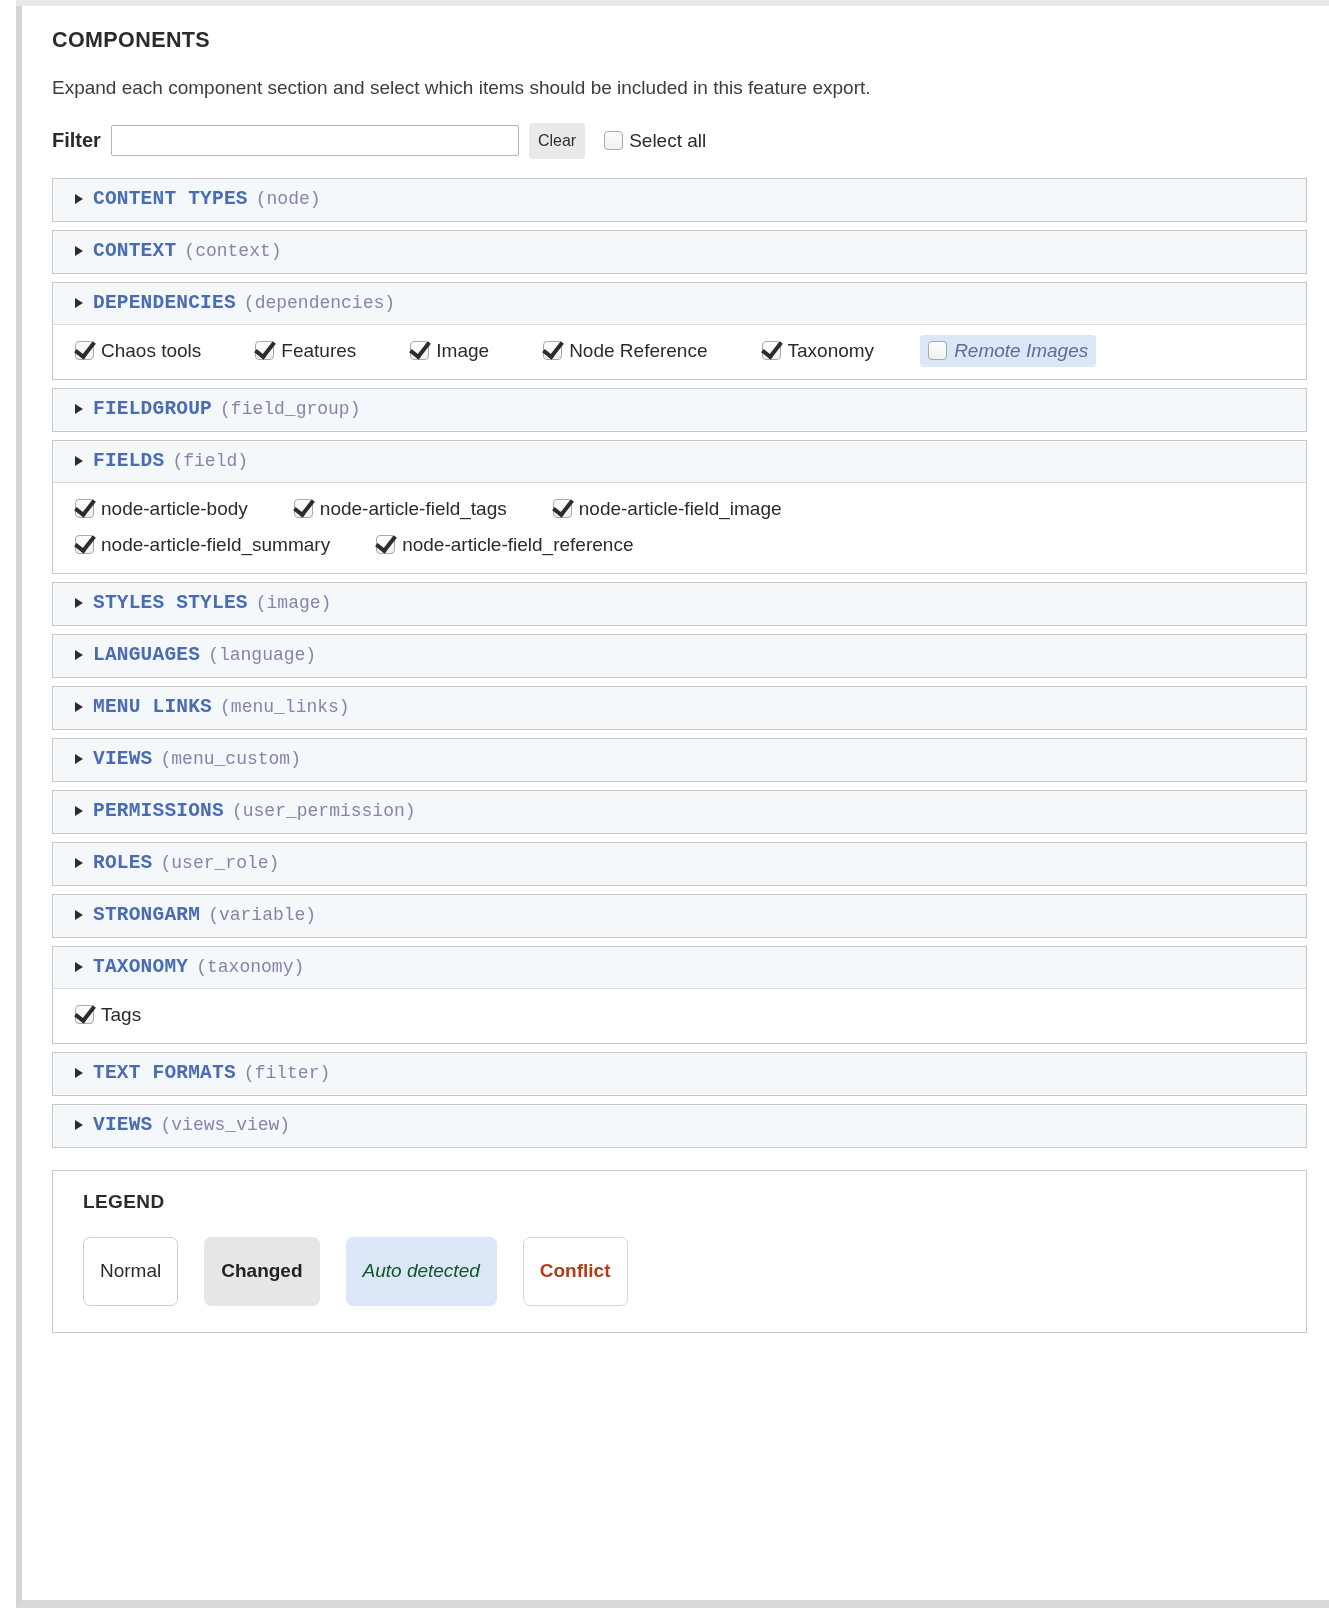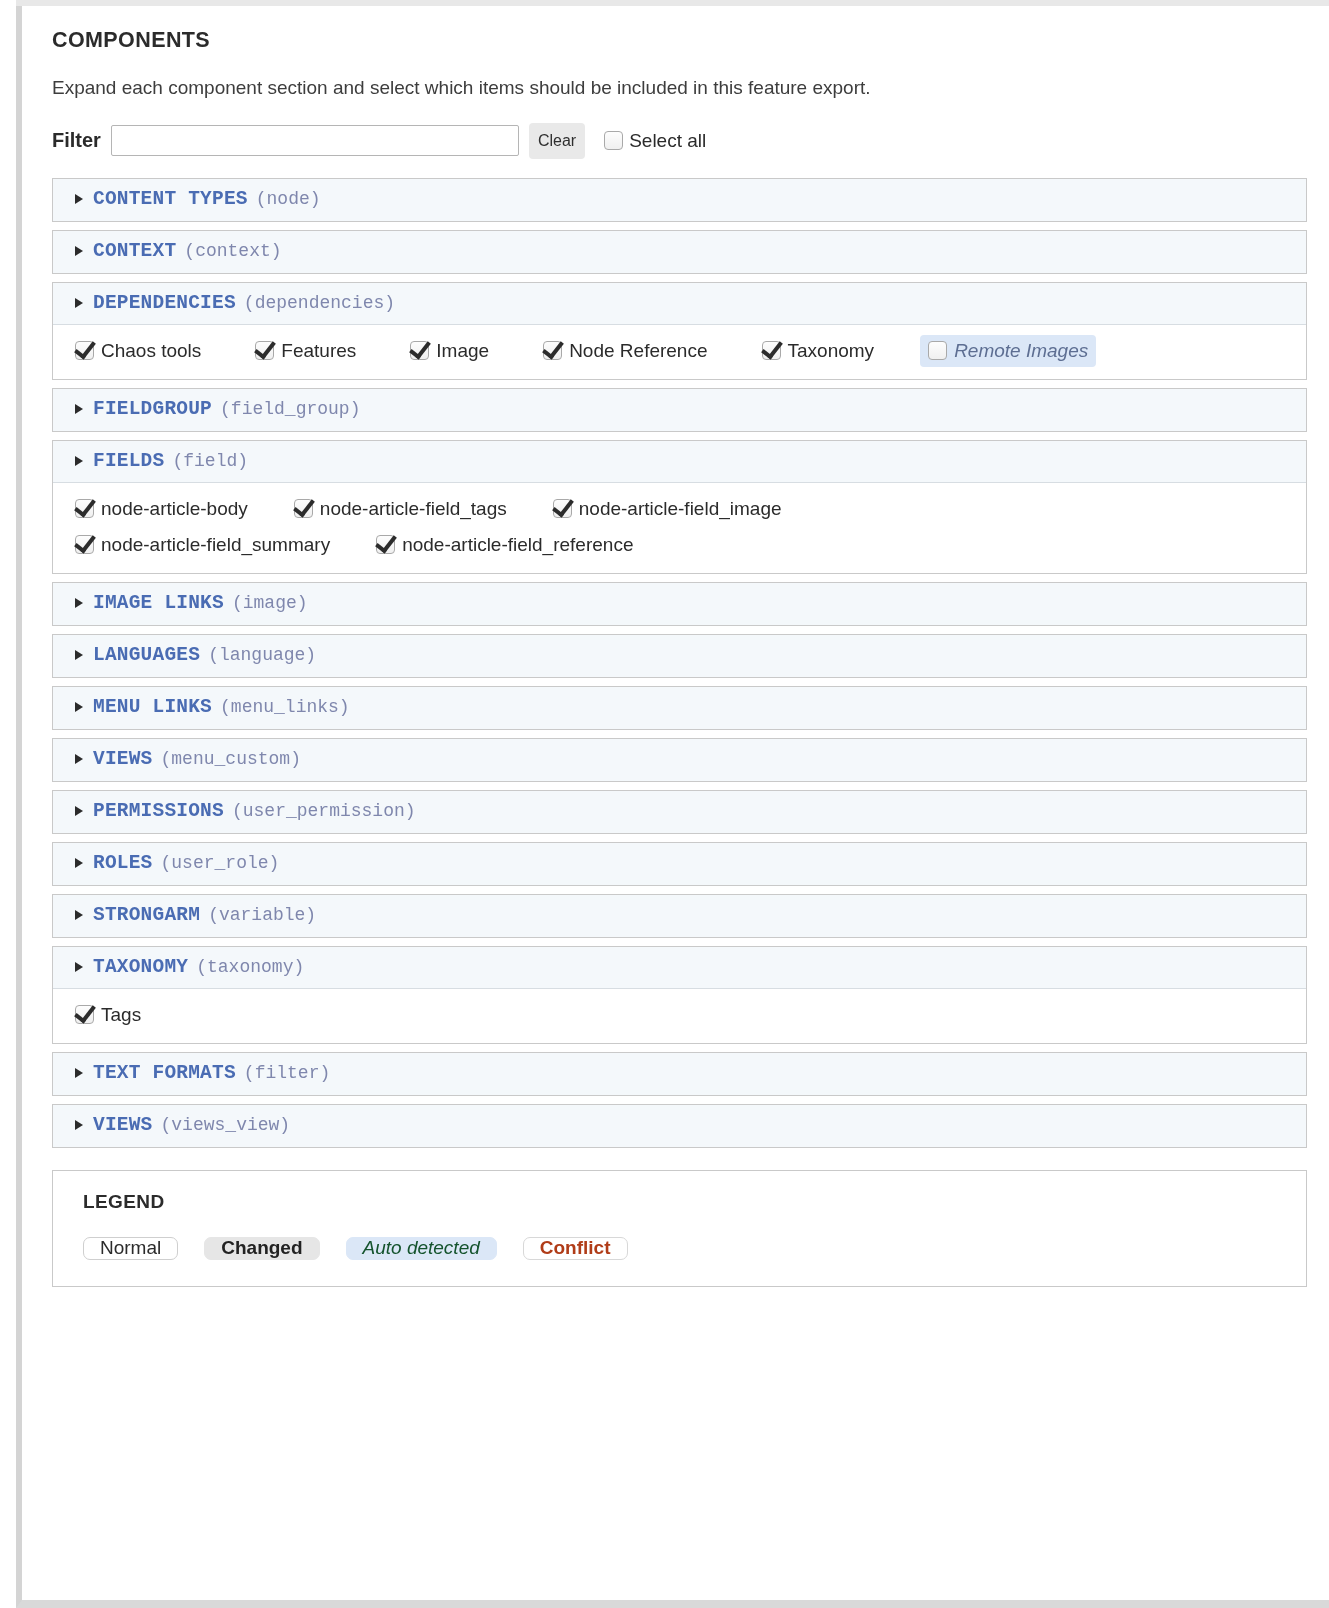--- a/index.html
+++ b/index.html
@@ -229,21 +229,21 @@
     letter-spacing: 0.4px;
     color: #2b2b2b;
   }
   .legend-items {
     display: flex;
     align-items: center;
     margin-top: 24px;
   }
   .badge {
     font-size: 19px;
-    padding: 0 16px;
+    padding: 23px 16px;
     border-radius: 7px;
     margin-right: 26px;
     line-height: 1.1;
     white-space: nowrap;
   }
   .badge.normal {
     background: #ffffff;
     border: 1px solid #cfcfcf;
     color: #2b2b2b;
   }
@@ -373,21 +373,21 @@
               <label class="item">
                 <span class="cb checked"></span>
                 <span class="item-label">node-article-field_reference</span>
               </label>
             </div>
           </div>
         </div>
         <div class="section">
           <div class="section-head">
             <span class="tri"></span>
-            <span class="sec-name">IMAGE LINKS</span>
+            <span class="sec-name">STYLES STYLES</span>
             <span class="sec-machine">(image)</span>
           </div>
         </div>
         <div class="section">
           <div class="section-head">
             <span class="tri"></span>
             <span class="sec-name">LANGUAGES</span>
             <span class="sec-machine">(language)</span>
           </div>
         </div>

